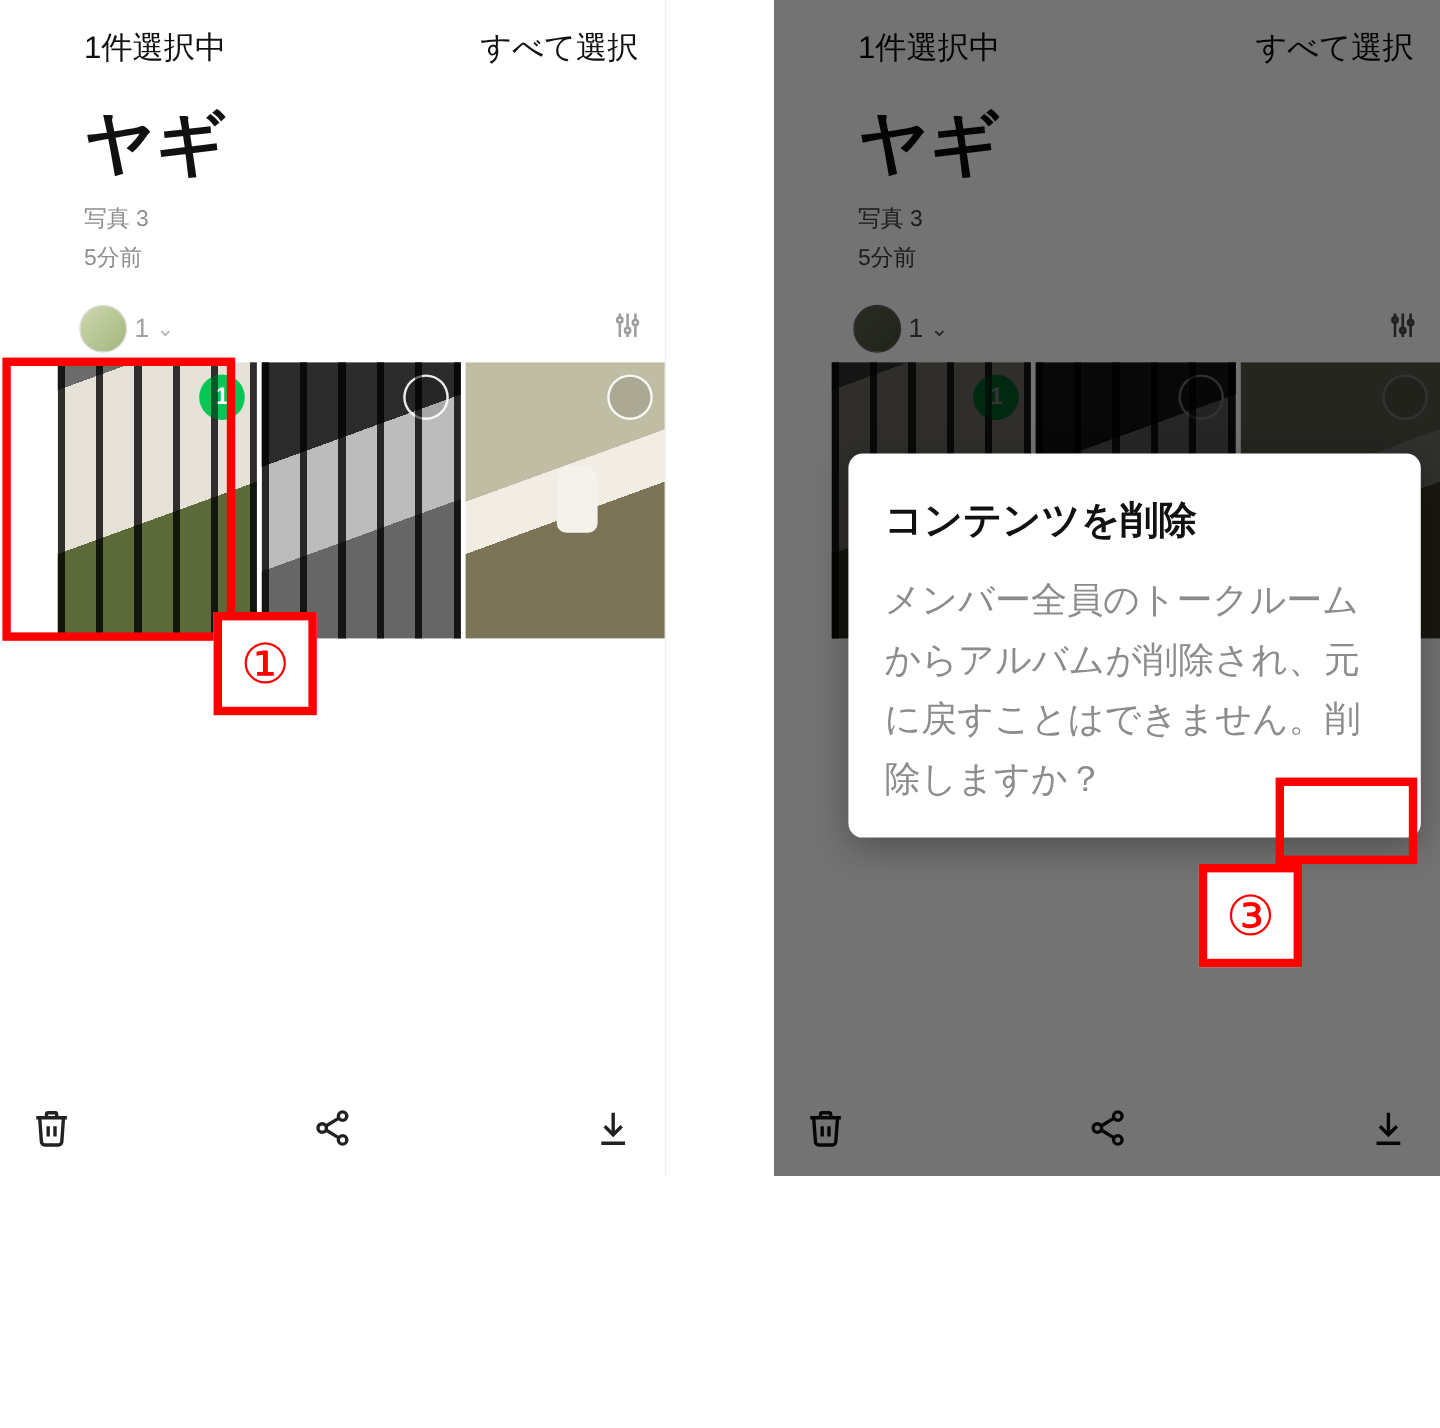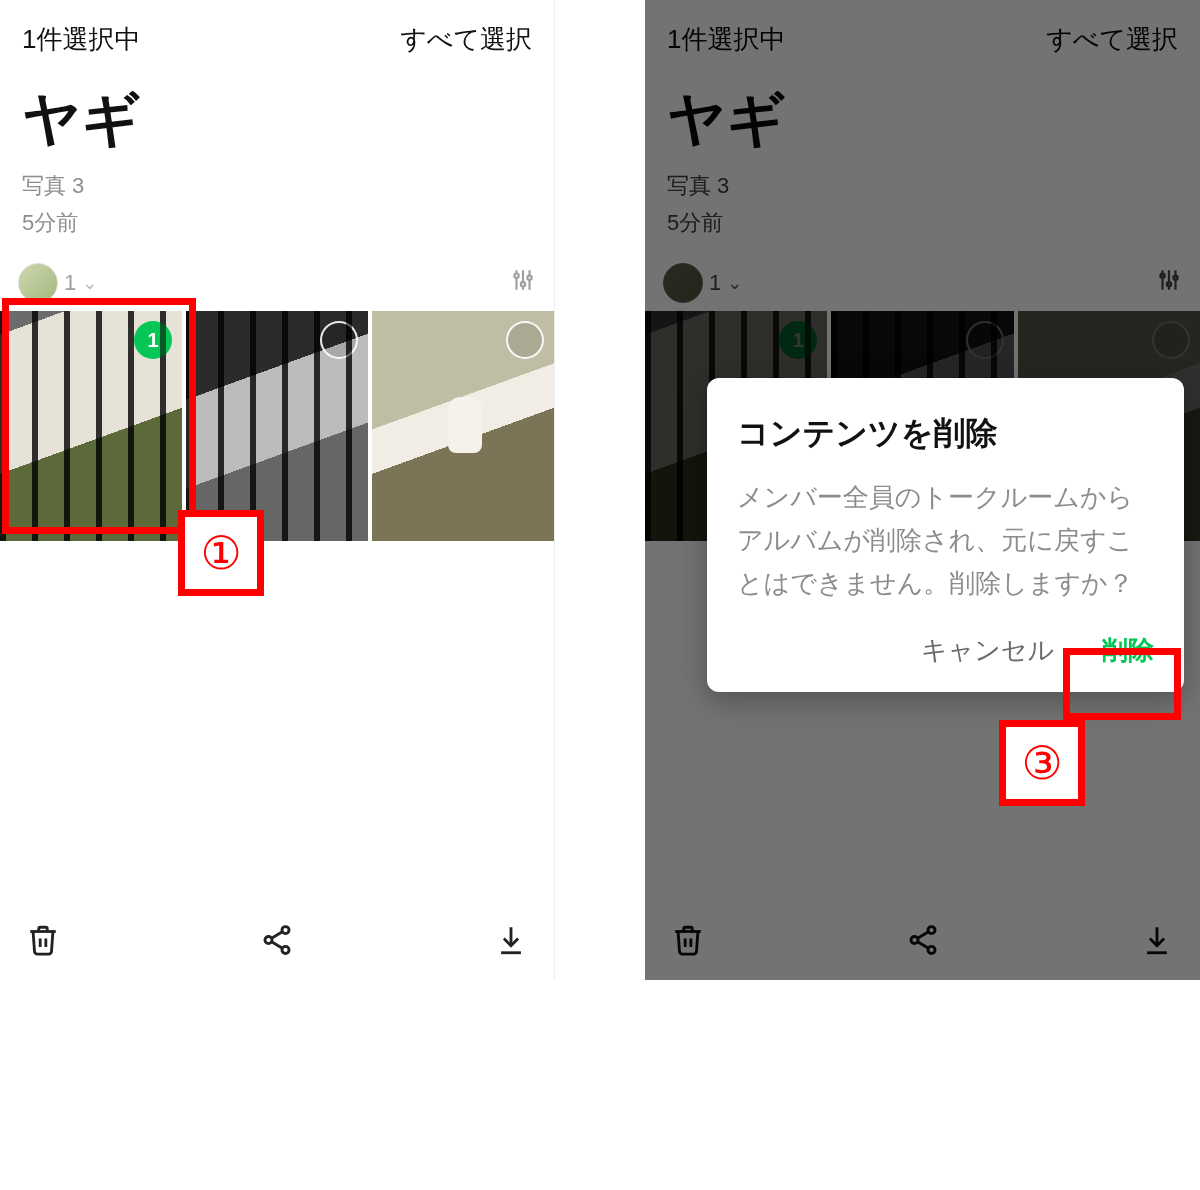--- a/index.html
+++ b/index.html
@@ -1,44 +1,44 @@
 <!DOCTYPE html>
 <html><head>
 <meta charset="utf-8">
 <style>
   * { box-sizing: border-box; margin: 0; padding: 0; }
   html, body { width: 1200px; height: 1190px; font-family: "Hiragino Kaku Gothic ProN","Meiryo",sans-serif; background:#fff; }
   .stage { position: relative; width: 1200px; height: 1190px; display:flex; }
-  .screen { position: relative; width: 555px; height: 980px; background:#fff; overflow:hidden; border-right:1px solid #eee; }
+  .screen { position: relative; width: 555px; height: 980px; background:#fff; overflow:hidden; border-right:1px solid #eee;padding-left:48px; }
   .screen.right { border-right:none; width:555px; }
   .gap { width:90px; height:1190px; background:#fff; }
   .header { display:flex; justify-content:space-between; align-items:center; padding:22px 22px 0 22px; font-size:26px; color:#111; }
   .title { font-size:58px; font-weight:700; padding:24px 22px 8px 22px; color:#111; }
-  .meta { font-size:22px; color:#8e8e8e; padding:2px 22px; line-height:1.5; }
+  .meta { font-size:19px; color:#8e8e8e; padding:2px 22px; line-height:1.5; }
   .filterbar { display:flex; justify-content:space-between; align-items:center; padding:22px 18px 8px 18px; }
   .avatar-chip { display:flex; align-items:center; gap:6px; color:#9f9f9f; font-size:22px; }
   .avatar { width:40px; height:40px; border-radius:50%; background:linear-gradient(135deg,#cfd8b0,#a2b77d); border:1px solid #ddd; }
   .chev-down { font-size:18px; color:#b7b7b7; }
   .settings-icon { color:#9f9f9f; font-size:26px; }
   .grid { display:flex; gap:4px; padding:0 0; }
   .thumb { position:relative; width:184px; height:230px; background-size:cover; background-position:center; }
   .thumb .sel { position:absolute; top:10px; right:10px; width:38px; height:38px; border-radius:50%; }
   .sel.badge { background:#06c755; color:#fff; display:flex; align-items:center; justify-content:center; font-size:20px; font-weight:600; }
   .sel.ring { border:2px solid rgba(255,255,255,.9); background:rgba(0,0,0,.1); }
   .goat1 { background:linear-gradient(160deg,#6b6b6b 0 8%, #e7e2d7 8% 55%, #5c6a3a 55% 100%); }
   .goat2 { background:linear-gradient(160deg,#2b2b2b 0 30%, #bcbcbc 30% 60%, #666 60% 100%); }
   .goat3 { background:linear-gradient(160deg,#bfbda4 0 40%, #f1ede4 40% 55%, #7c7456 55% 100%); }
   .goat3::after{content:"";position:absolute;left:76px;top:86px;width:34px;height:56px;background:#f5f2eb;border-radius:12px 12px 8px 8px;}
   .bars::before, .bars::after{ content:""; position:absolute; inset:0; background:repeating-linear-gradient(90deg, rgba(0,0,0,.55) 0 6px, transparent 6px 32px); }
   .bottombar { position:absolute; bottom:0; left:0; right:0; height:72px; display:flex; align-items:center; justify-content:space-between; padding:0 26px; }
   .bottombar .ic { font-size:34px; color:#222; }
   .overlay { position:absolute; inset:0; background:rgba(0,0,0,.55); }
   .dialog { position:absolute; left:62px; right:16px; top:378px; background:#fff; border-radius:12px; padding:34px 30px 24px 30px; box-shadow:0 8px 30px rgba(0,0,0,.3); }
   .dialog h2 { font-size:32px; font-weight:700; color:#111; margin-bottom:20px; }
-  .dialog p { font-size:26px; color:#8c8c8c; line-height:1.65; }
+  .dialog p { font-size:30px; color:#8c8c8c; line-height:1.65; }
   .dialog .actions { display:flex; justify-content:flex-end; gap:48px; margin-top:28px; font-size:26px; }
   .dialog .cancel { color:#6b6b6b; }
   .dialog .delete { color:#06c755; font-weight:600; }
   
   .hl { position:absolute; border:7px solid #ff0000; background:transparent; pointer-events:none; }
   .lbl { position:absolute; width:86px; height:86px; border:7px solid #ff0000; background:#fff; display:flex; align-items:center; justify-content:center; color:#ff0000; font-size:46px; font-weight:500; pointer-events:none; }
   
   .screen.right .header, .screen.right .title, .screen.right .meta, .screen.right .filterbar, .screen.right .grid, .screen.right .bottombar { filter:brightness(.45); }
 </style>
 </head>
@@ -184,23 +184,19 @@
             <line x1="5" y1="21" x2="19" y2="21"></line>
           </svg>
       </span>
     </div>
 
     <div class="overlay"></div>
 
     <div class="dialog">
       <h2>コンテンツを削除</h2>
       <p>メンバー全員のトークルームからアルバムが削除され、元に戻すことはできません。削除しますか？</p>
-      <div class="actions">
-        <span class="cancel">キャンセル</span>
-        <span class="delete">削除</span>
-      </div>
     </div>
 
     <div class="hl" style="left:418px; top:648px; width:118px; height:72px;"></div>
     <div class="lbl" style="left:354px; top:720px;">③</div>
   </div>
 
 </div>
 
 </body></html>

